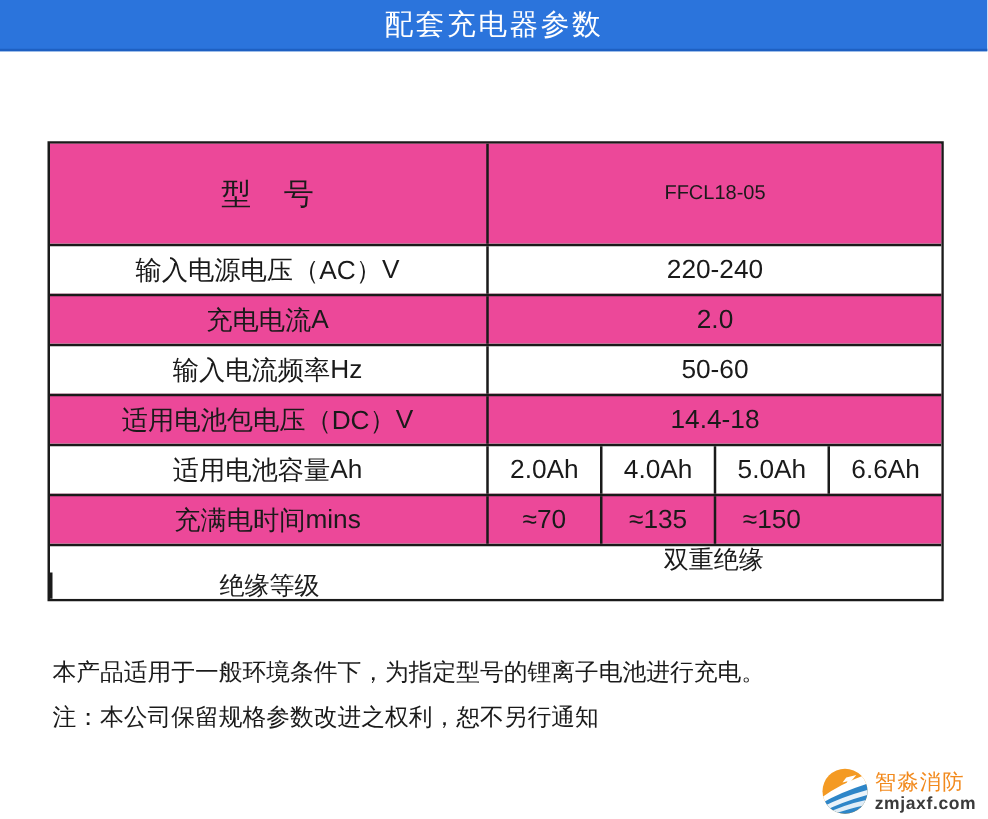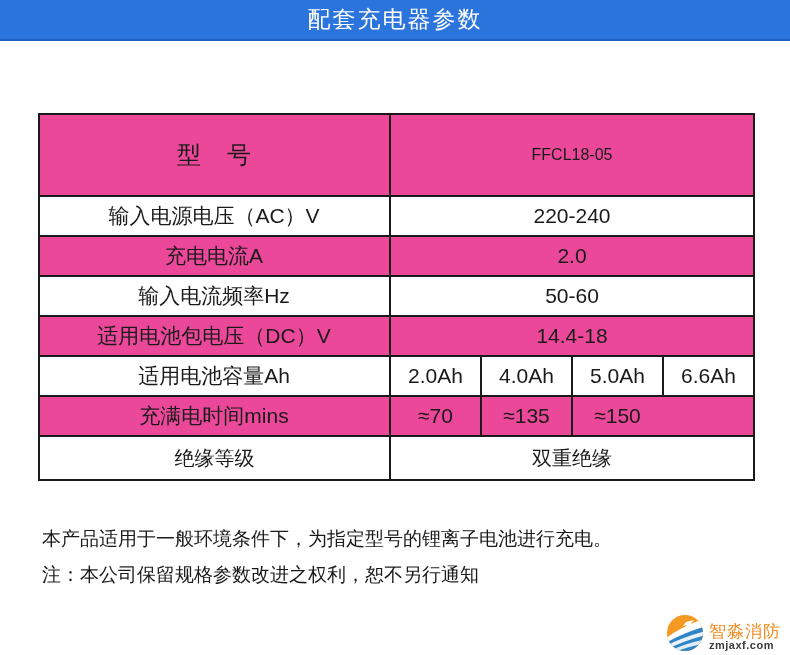--- a/index.html
+++ b/index.html
@@ -70,34 +70,34 @@
     position:absolute; left:42px; top:521px;
     width:720px;
     font-size:19px;
     line-height:36px;
     color:#1a1a1a;
   }
 
   
   .logo {
     position:absolute; right:9px; bottom:3px;
-    display:flex; align-items:flex-end; gap:5px;
+    display:flex; align-items:center; gap:5px;
     cursor:pointer;
   }
   .logo-icon { width:38px; height:38px; flex:0 0 auto; }
   .logo-text { display:flex; flex-direction:column; line-height:1.05; }
   .logo-cn {
     color:#f28a1d;
     font-size:17px;
     letter-spacing:1px;
     font-weight:400;
   }
   .logo-domain {
     color:#3a3a3a;
-    font-size:11px;
+    font-size:14px;
     font-weight:bold;
     letter-spacing:0.5px;
   }
 </style>
 </head>
 <body>
 
 <div class="title-bar">
   <div class="title">配套充电器参数</div>
 </div>
@@ -156,22 +156,22 @@
     <div class="cell cell-label">
       <span>充满电时间</span>
       <span class="unit">mins</span>
     </div>
     <div class="cell sub-val">≈70</div>
     <div class="cell sub-val">≈135</div>
     <div class="cell sub-val">≈150</div>
   </div>
 
   <div class="t-row row-last white">
+    <div class="cell span-all last-cell">双重绝缘</div>
     <div class="cell last-cell">绝缘等级</div>
-    <div class="cell span-all last-cell">双重绝缘</div>
   </div>
 
 </div>
 
 <div class="notes">
   <div>本产品适用于一般环境条件下，为指定型号的锂离子电池进行充电。</div>
   <div>注：本公司保留规格参数改进之权利，恕不另行通知</div>
 </div>
 
 <div class="logo">

